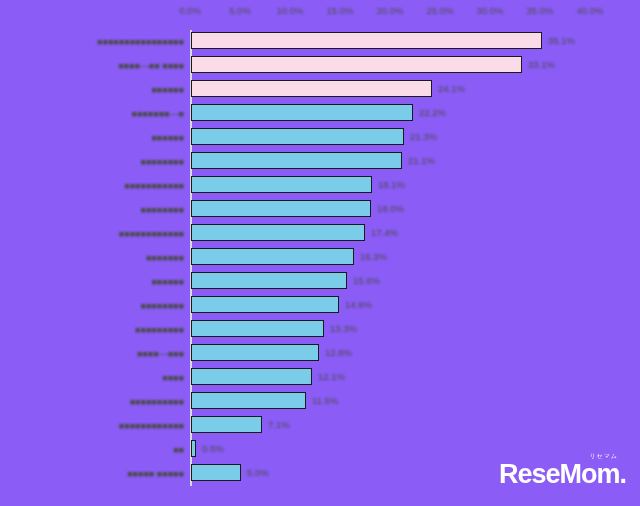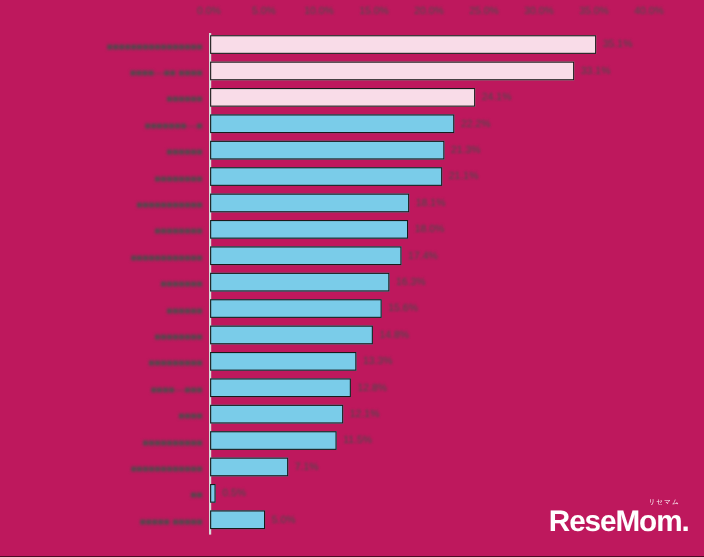--- a/index.html
+++ b/index.html
@@ -14,21 +14,21 @@
     font-family: "Liberation Sans", sans-serif;
     position: relative;
   }
 
   #chart-root {
     position: absolute;
     left: 0;
     top: 0;
     width: 640px;
     height: 506px;
-    background: #be185d;
+    background: #8b5cf6;
   }
 
   
   #axis-top {
     position: absolute;
     left: 190px;
     top: 4px;
     width: 400px;
     height: 18px;
   }

